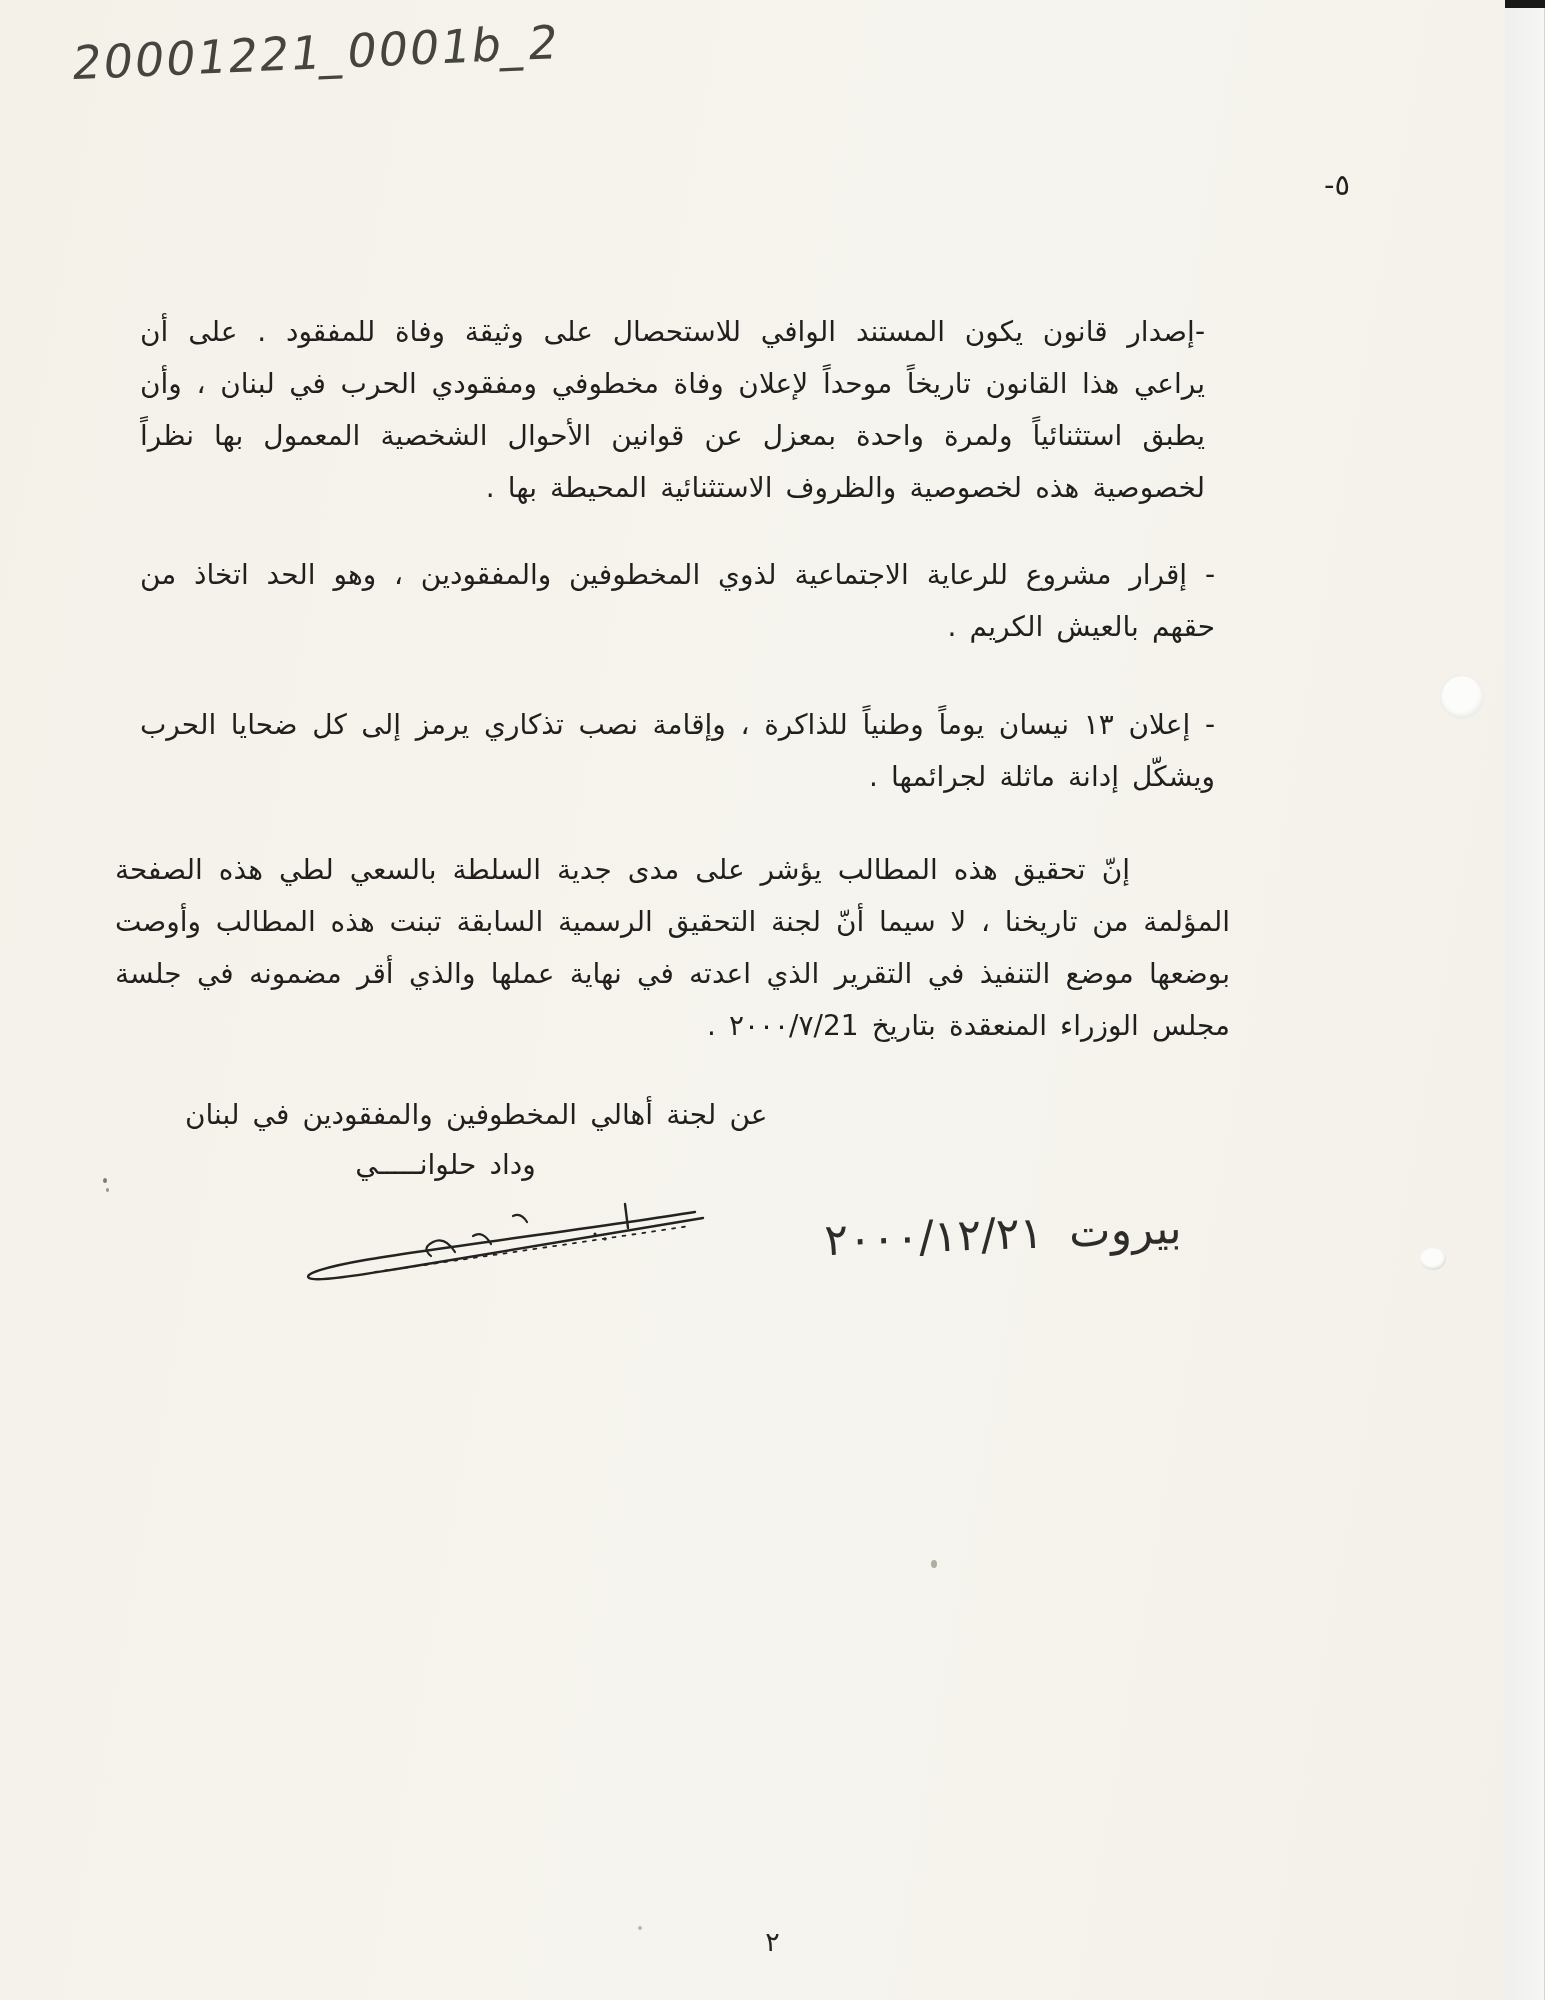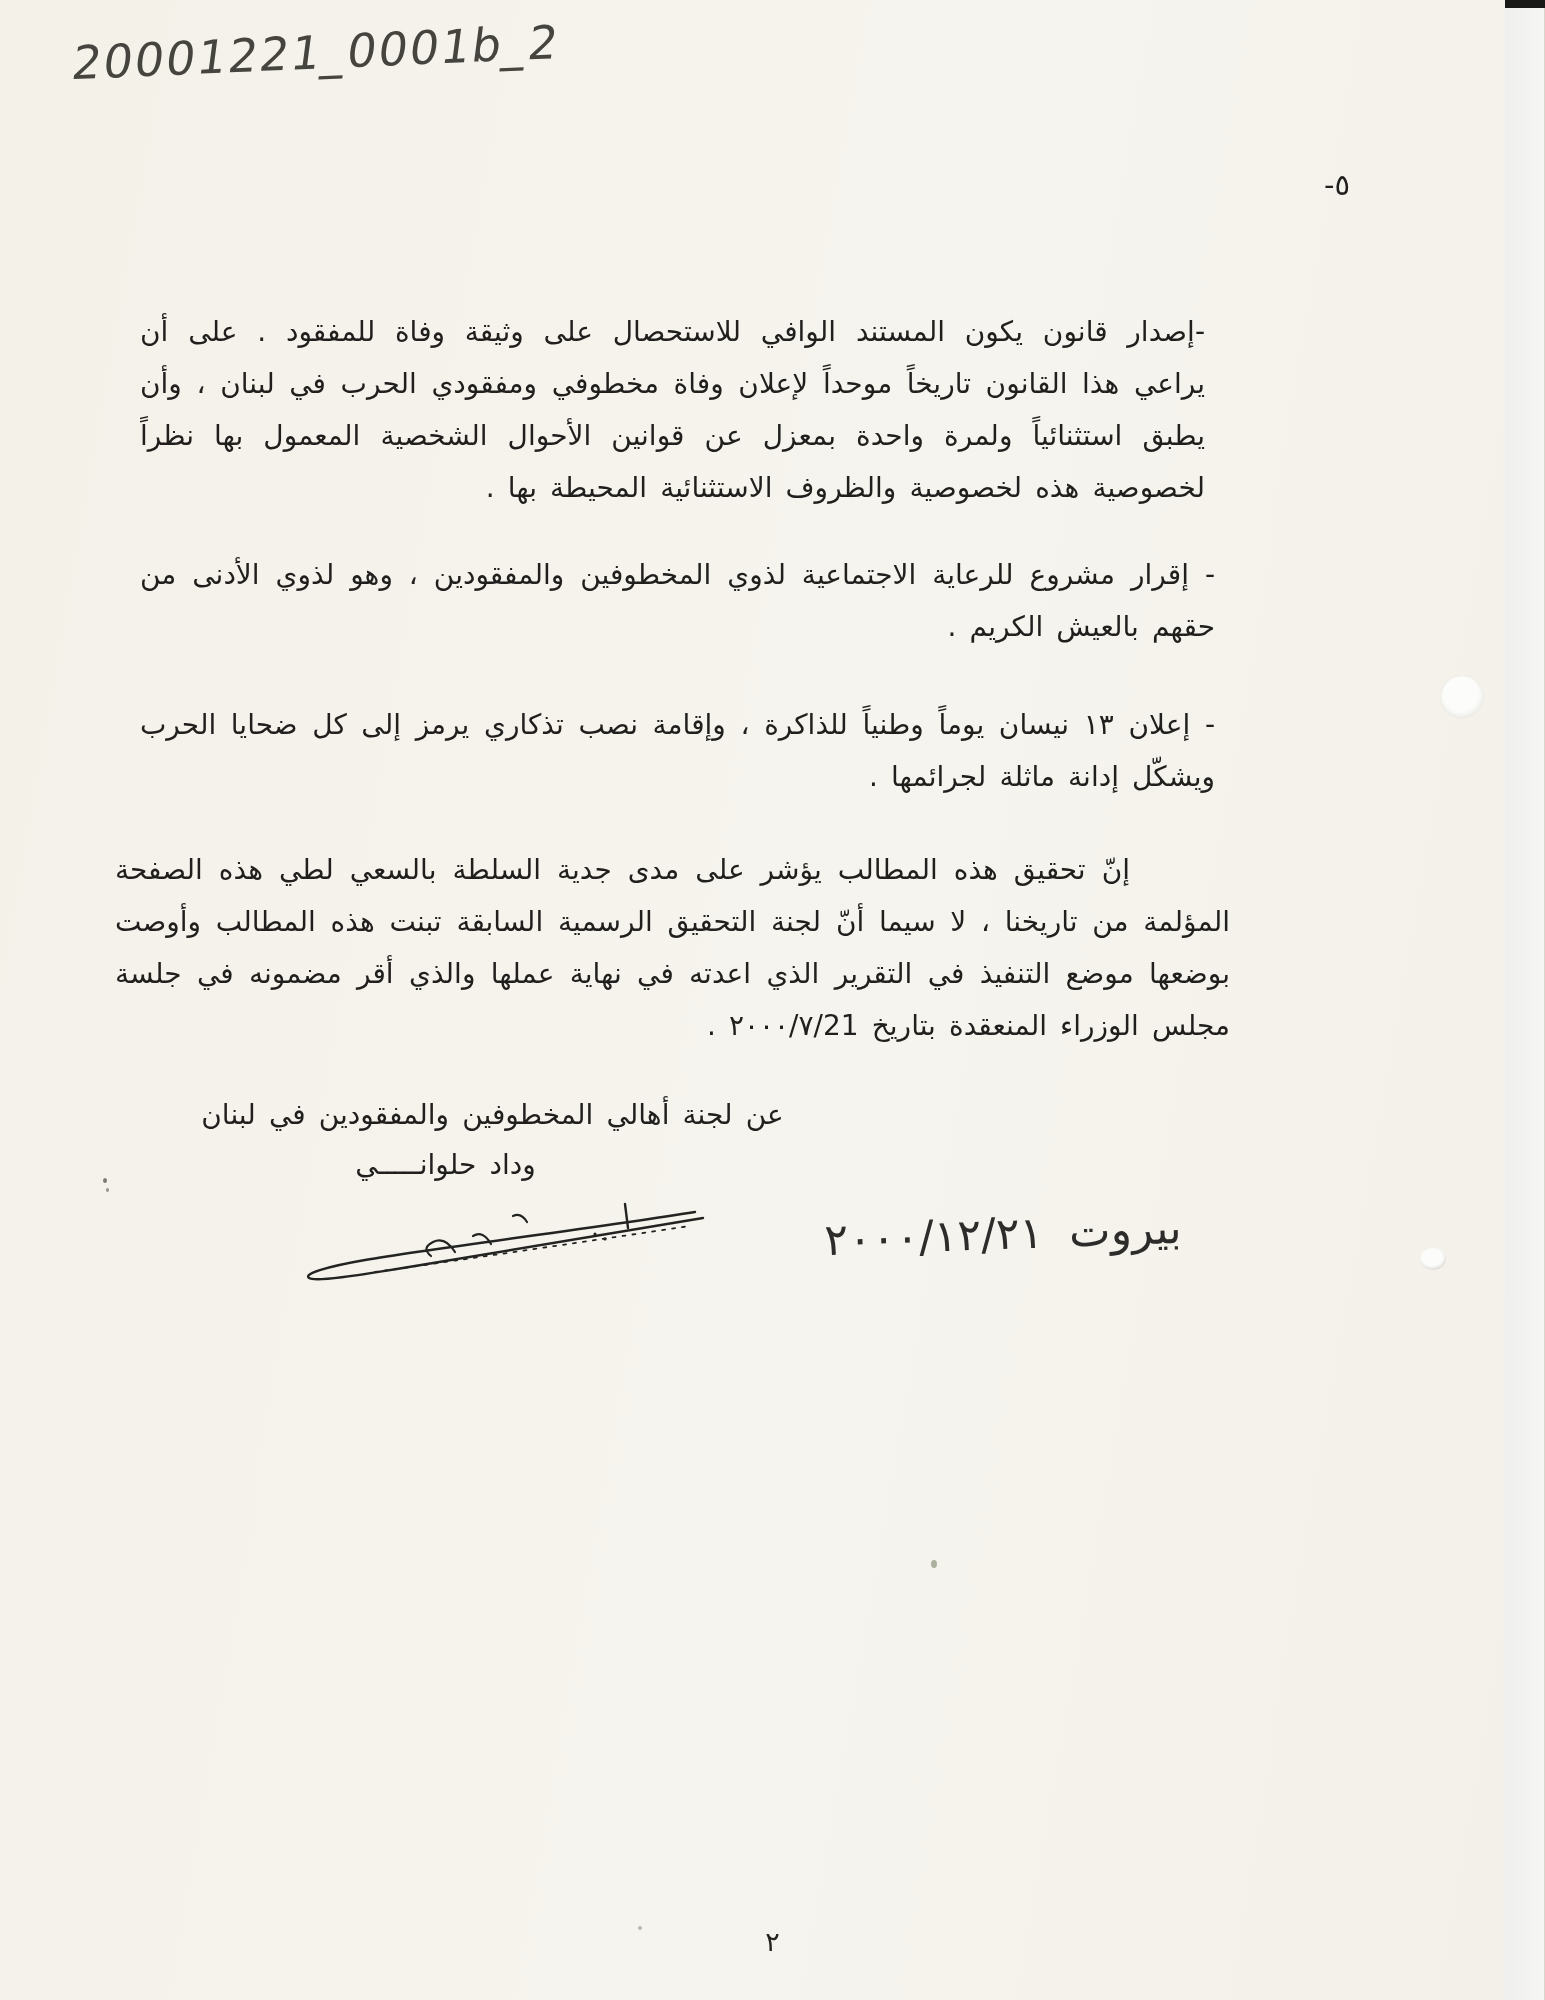--- a/index.html
+++ b/index.html
@@ -61,21 +61,21 @@
   .item-number {
     position:absolute; right:195px; top:159px;
     font-size:29px; line-height:52px; color:#201f1d;
   }
   .para-item5  { right:300px; top:159px; width:1105px; }
   .para-law    { left:140px;  top:306px; width:1065px; }
   .para-care   { left:140px;  top:549px; width:1075px; }
   .para-april  { left:140px;  top:699px; width:1075px; }
   .para-closing{ left:115px;  top:844px; width:1115px; text-indent:100px; }
 
-  .sig-org  { left:185px; top:1089px; width:615px; text-align:center; text-indent:0; }
+  .sig-org  { left:185px; top:1089px; width:615px; text-align:left; text-indent:0; }
   .sig-name { left:138px; top:1139px; width:615px; text-align:center; }
 
   .signature-svg { position:absolute; left:295px; top:1192px; }
 
   .handwritten-date {
     position:absolute; left:758px; top:1208px; width:490px;
     direction:rtl; text-align:center;
     font-size:44px; color:#2d2c2a;
     letter-spacing:3px; word-spacing:12px;
     transform:rotate(-2deg);
@@ -99,21 +99,21 @@
   <div class="speck speck-a1"></div>
   <div class="speck speck-a2"></div>
   <div class="speck speck-b"></div>
   <div class="speck speck-c"></div>
 
   <div class="scan-annotation">20001221_0001b_2</div>
 
   <div class="item-number">٥-</div>
 
   <div class="ar pos para-law">-إصدار قانون يكون المستند الوافي للاستحصال على وثيقة وفاة للمفقود . على أن يراعي هذا القانون تاريخاً موحداً لإعلان وفاة مخطوفي ومفقودي الحرب في لبنان ، وأن يطبق استثنائياً ولمرة واحدة بمعزل عن قوانين الأحوال الشخصية المعمول بها نظراً لخصوصية هذه لخصوصية والظروف الاستثنائية المحيطة بها .</div>
-  <div class="ar pos para-care">- إقرار مشروع للرعاية الاجتماعية لذوي المخطوفين والمفقودين ، وهو لذوي الأدنى من حقهم بالعيش الكريم .</div>
+  <div class="ar pos para-care">- إقرار مشروع للرعاية الاجتماعية لذوي المخطوفين والمفقودين ، وهو الحد اتخاذ من حقهم بالعيش الكريم .</div>
   <div class="ar pos para-april">- إعلان ١٣ نيسان يوماً وطنياً للذاكرة ، وإقامة نصب تذكاري يرمز إلى كل ضحايا الحرب ويشكّل إدانة ماثلة لجرائمها .</div>
   <div class="ar pos para-closing">إنّ تحقيق هذه المطالب يؤشر على مدى جدية السلطة بالسعي لطي هذه الصفحة المؤلمة من تاريخنا ، لا سيما أنّ لجنة التحقيق الرسمية السابقة تبنت هذه المطالب وأوصت بوضعها موضع التنفيذ في التقرير الذي اعدته في نهاية عملها والذي أقر مضمونه في جلسة مجلس الوزراء المنعقدة بتاريخ ٢٠٠٠/٧/21 .</div>
 
   <div class="ar pos sig-org">عن لجنة أهالي المخطوفين والمفقودين في لبنان</div>
   <div class="ar pos sig-name">وداد حلوانـــــي</div>
 
   <svg class="signature-svg" width="430" height="95" viewBox="0 0 430 95">
     <g fill="none" stroke="#232322" stroke-linecap="round">
       <path stroke-width="2.4" d="M 400 20 C 300 36 140 56 70 68 C 30 75 8 82 14 86 C 20 90 60 84 120 74 C 230 56 340 38 408 26"></path>
       <path stroke-width="1.8" stroke-dasharray="3 7" d="M 80 80 C 180 66 300 48 395 34"></path>

